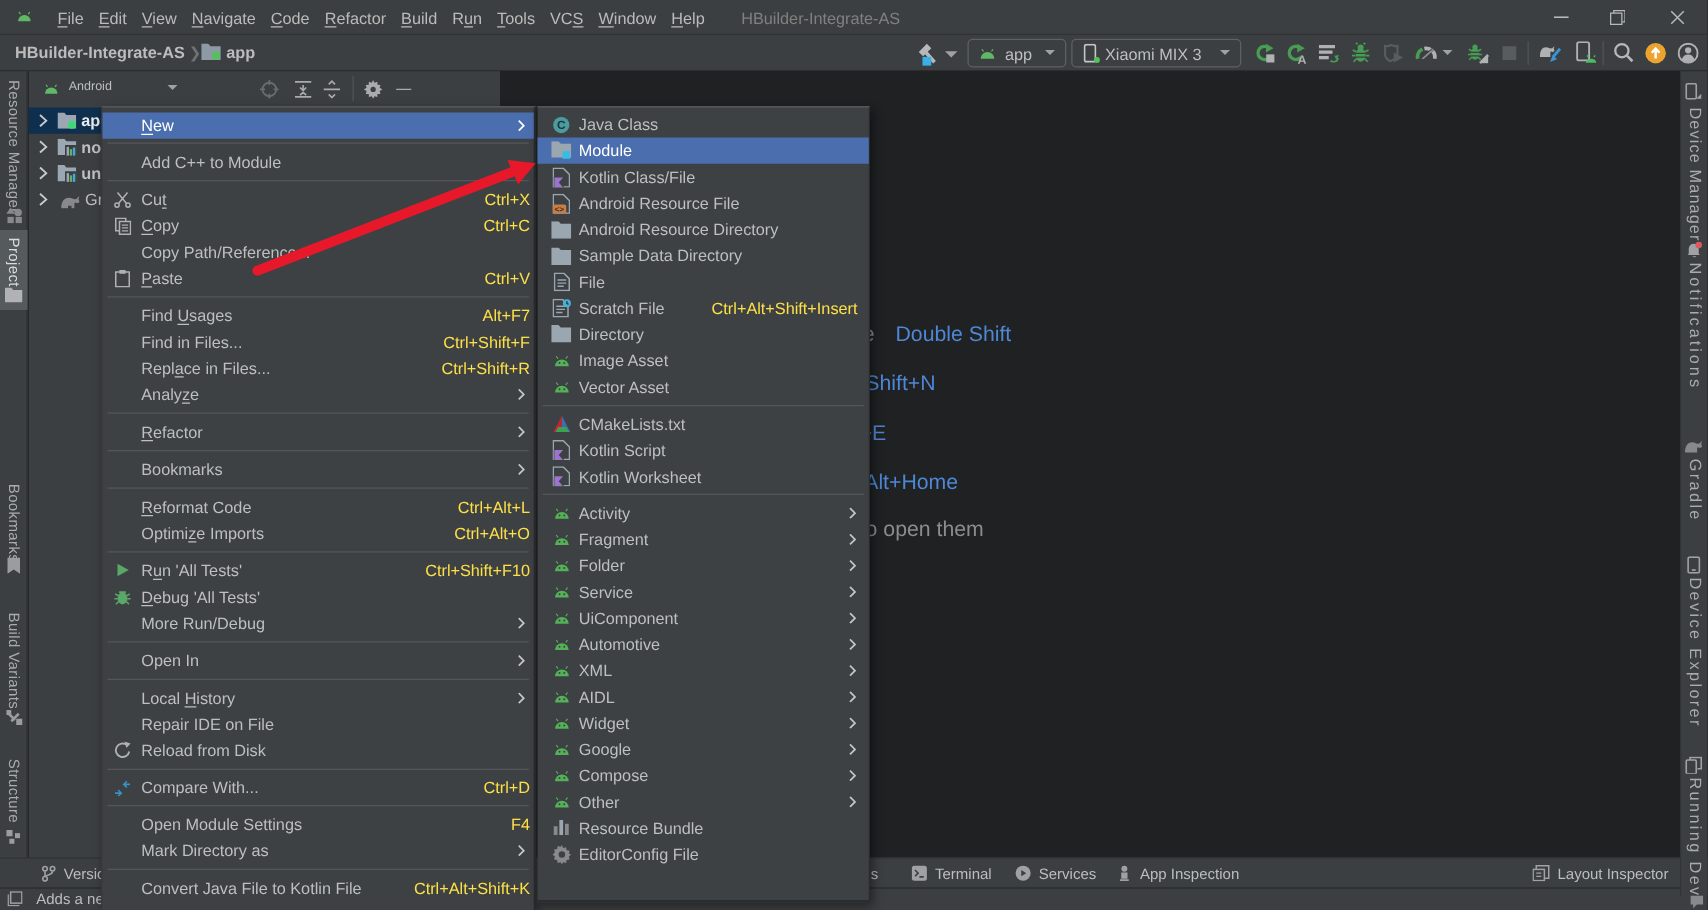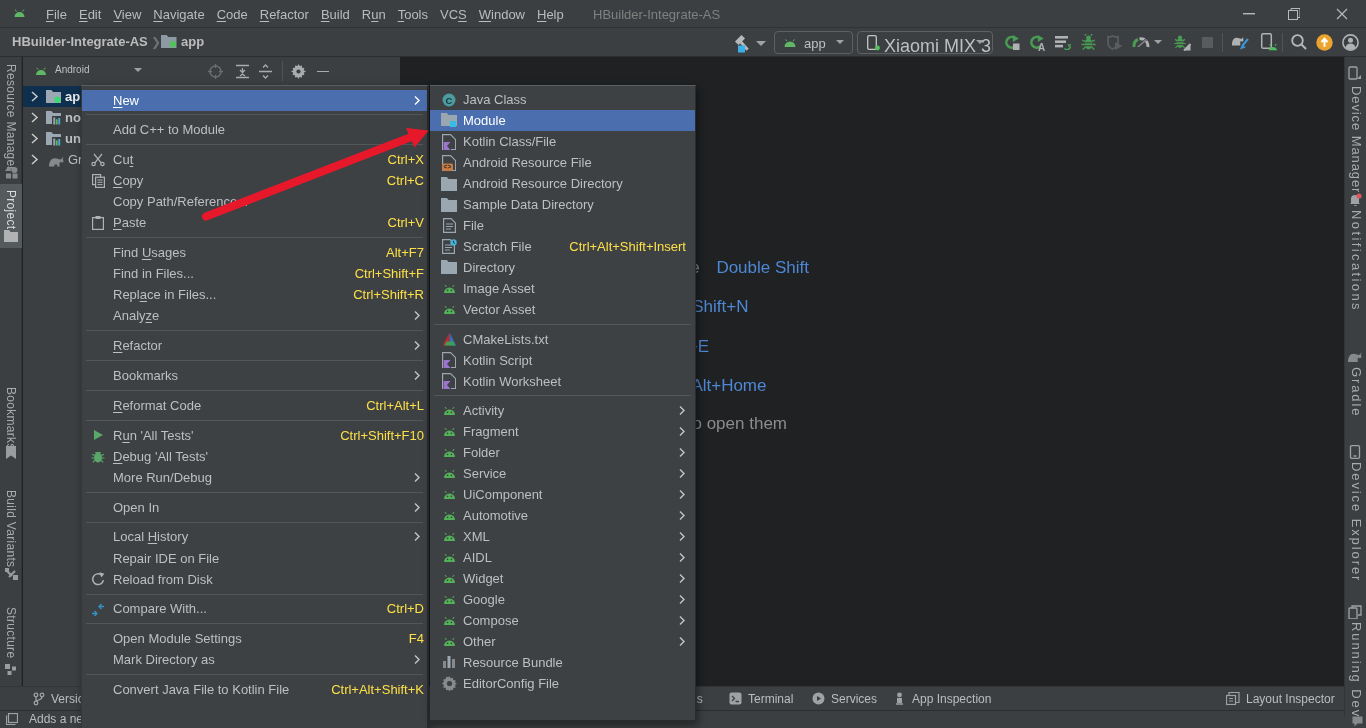--- a/index.html
+++ b/index.html
@@ -107,21 +107,21 @@
       <line x1="3.8" y1="4.2" x2="2.6" y2="2.4" stroke="#5fb865"></line>
       <line x1="10.2" y1="4.2" x2="11.4" y2="2.4" stroke="#5fb865"></line>
     </svg>
   <div class="abs" style="left:804px;top:36px;color:#bdbfc1;font-size:13px;">app</div>
   <div class="abs" style="left:836px;top:40px;width:0;height:0;border:4.5px solid transparent;border-top-color:#9fa1a3;"></div>
   <div class="abs" style="left:857px;top:31px;width:136px;height:23px;border:1px solid #5e6163;border-radius:4px;"></div>
   <svg class="abs" style="left:866px;top:35px" width="14" height="16" viewBox="0 0 14 16">
       <rect x="1.7" y="0.7" width="8.6" height="13.6" rx="1.4" fill="none" stroke="#c3c5c7" stroke-width="1.3"></rect>
       <circle cx="11.5" cy="13" r="2.4" fill="#53c25a"></circle>
     </svg>
-  <div class="abs" style="left:884px;top:36px;color:#bdbfc1;font-size:18px;">Xiaomi MIX 3</div>
+  <div class="abs" style="left:884px;top:36px;color:#bdbfc1;font-size:13px;">Xiaomi MIX 3</div>
   <div class="abs" style="left:976px;top:40px;width:0;height:0;border:4.5px solid transparent;border-top-color:#9fa1a3;"></div>
   <svg class="abs" style="left:1003px;top:35px" width="20" height="16" viewBox="0 0 20 16">
     <path d="M12 3.2A5.3 5.3 0 1 0 12.5 11" fill="none" stroke="#499c54" stroke-width="2.6"></path>
     <path d="M9.8 0v7l6-3.5z" fill="#499c54"></path>
       <rect x="10" y="8.5" width="6.5" height="6.5" fill="#afb1b3"></rect>
     </svg>
   <svg class="abs" style="left:1028px;top:35px" width="20" height="16" viewBox="0 0 20 16">
     <path d="M12 3.2A5.3 5.3 0 1 0 12.5 11" fill="none" stroke="#499c54" stroke-width="2.6"></path>
     <path d="M9.8 0v7l6-3.5z" fill="#499c54"></path>
       <text x="10" y="16" font-size="10" font-weight="bold" fill="#afb1b3" font-family="Liberation Sans">A</text>
@@ -487,20 +487,25 @@
         </span>
       </div>
     <div class="msep">
         <div></div>
       </div>
     <div class="mi">
         <span class="ic"></span>
         <span class="lbl"><u>R</u>eformat Code</span>
         <span class="sc">Ctrl+Alt+L</span>
       </div>
+    <div class="mi">
+        <span class="ic"></span>
+        <span class="lbl">Optimi<u>z</u>e Imports</span>
+        <span class="sc">Ctrl+Alt+O</span>
+      </div>
     <div class="msep">
         <div></div>
       </div>
     <div class="mi">
         <span class="ic">
           <svg width="12" height="12" viewBox="0 0 12 12">
             <path d="M2 1l9 5-9 5z" fill="#59a869"></path>
           </svg>
         </span>
         <span class="lbl">R<u>u</u>n 'All Tests'</span>

